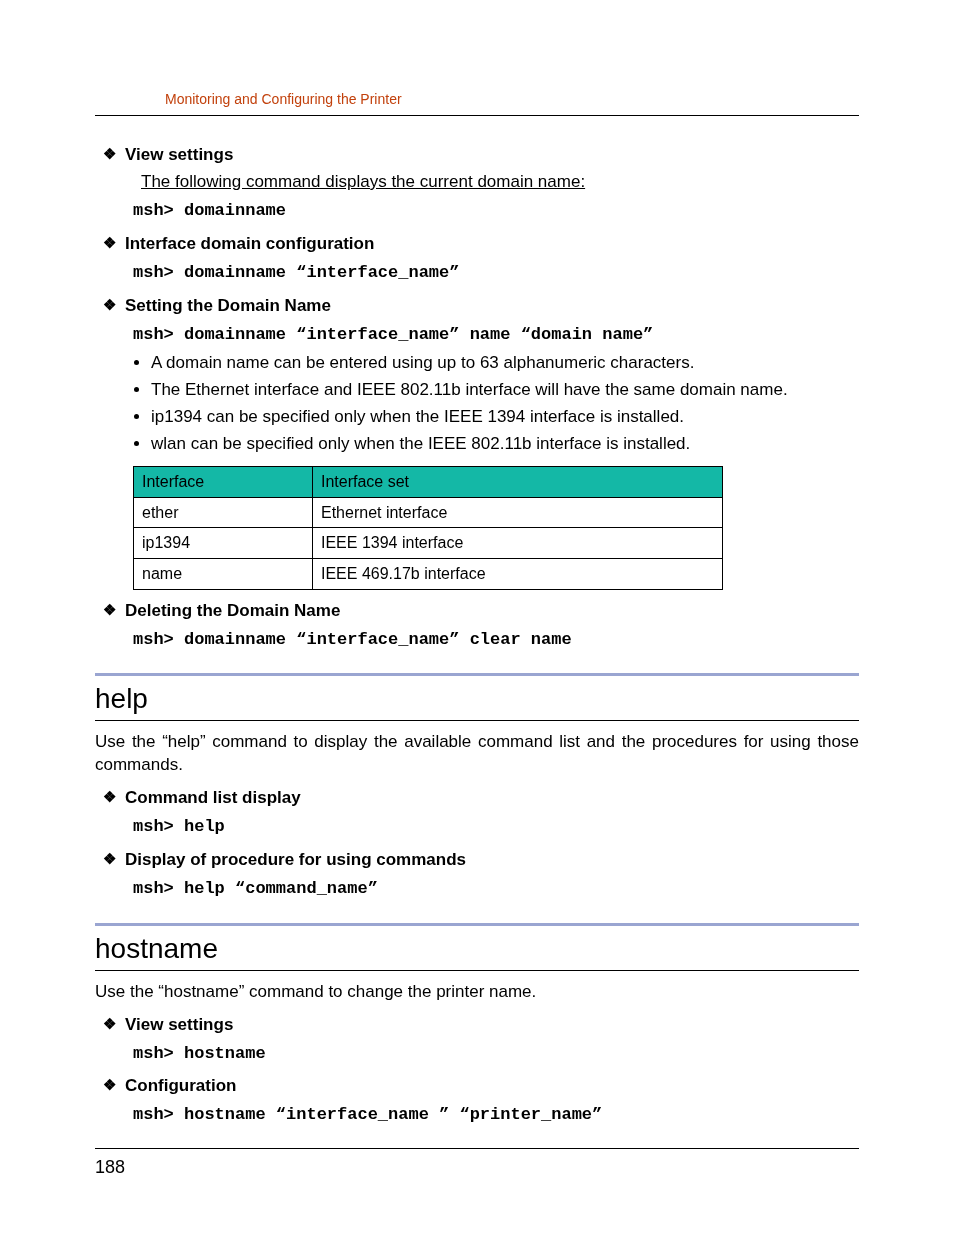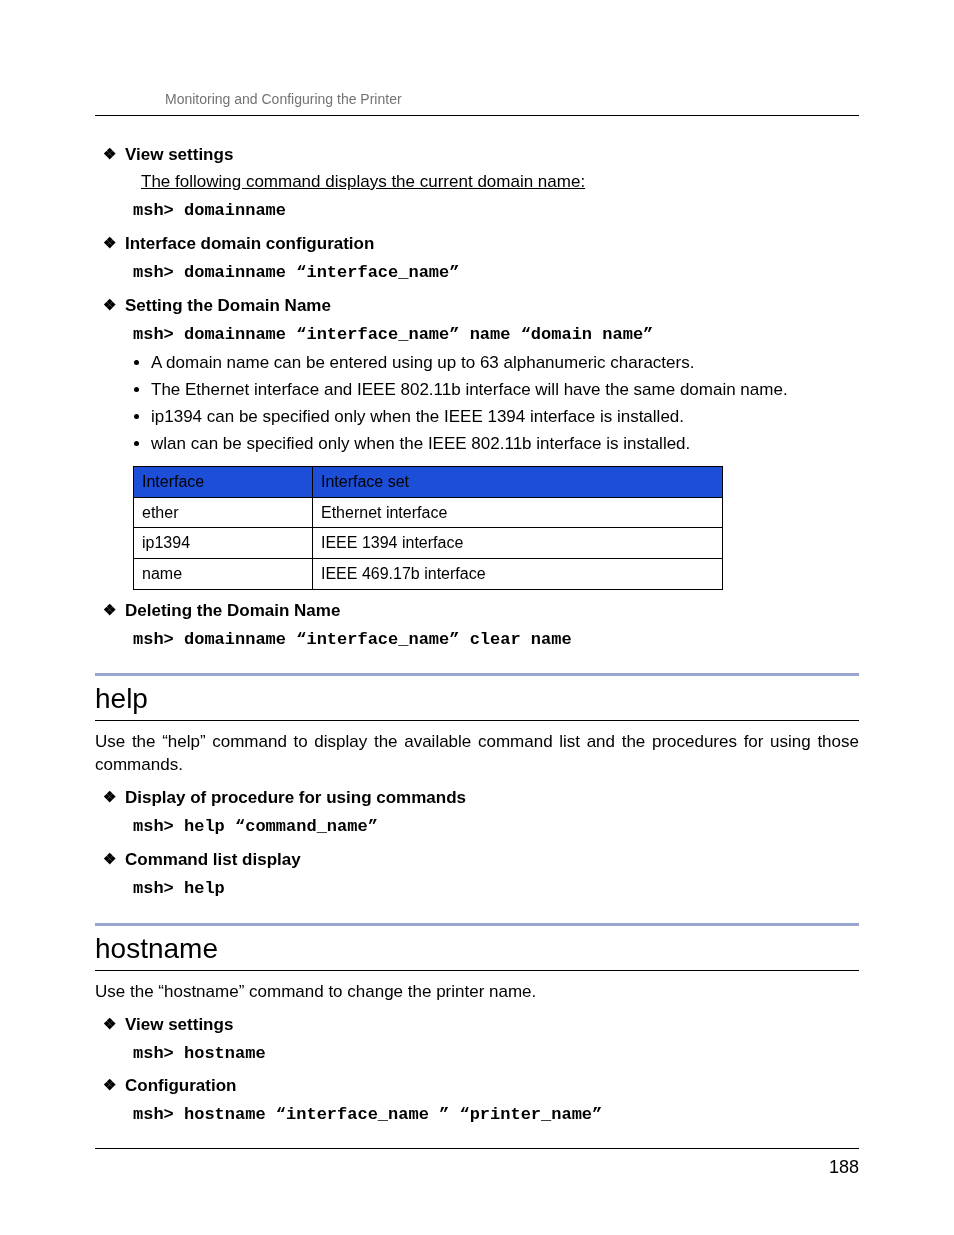--- a/index.html
+++ b/index.html
@@ -13,21 +13,21 @@
   }
   .page {
     width: 954px;
     min-height: 1235px;
     padding: 90px 95px 60px 95px;
     box-sizing: border-box;
     position: relative;
   }
   .running-head {
     font-size: 14px;
-    color: #737373;
+    color: #c2410c;
     padding-left: 70px;
     padding-bottom: 6px;
     border-bottom: 1px solid #000;
     margin-bottom: 28px;
   }
   .diamond-item {
     margin-left: 8px;
     margin-top: 10px;
   }
   .diamond-head {
@@ -71,21 +71,21 @@
     width: 590px;
   }
   table.iface th, table.iface td {
     border: 1px solid #000;
     padding: 4px 8px;
     text-align: left;
     font-weight: normal;
     font-size: 16px;
   }
   table.iface th {
-    background: #1d4ed8;
+    background: #14b8a6;
   }
   .section-rule-top {
     border: none;
     border-top: 3px solid #9aa5d1;
     margin-top: 22px;
     margin-bottom: 0;
   }
   h2.section-title {
     font-family: Arial, Helvetica, sans-serif;
     font-size: 28px;
@@ -102,21 +102,20 @@
     text-align: justify;
     margin-bottom: 8px;
   }
   .page-number {
     position: absolute;
     bottom: 56px;
     right: 95px;
     font-size: 18px;
     border-top: 1px solid #000;
     width: 764px;
-    text-align: right;
     padding-top: 6px;
   }
 </style>
 </head>
 <body>
 
 <div class="page">
 
   <div class="running-head">Monitoring and Configuring the Printer</div>
 
@@ -166,27 +165,27 @@
     <div class="diamond-head">Deleting the Domain Name</div>
     <div class="code">msh&gt; domainname “interface_name” clear name</div>
   </div>
 
   <hr class="section-rule-top">
   <h2 class="section-title">help</h2>
   <hr class="section-rule-bottom">
   <div class="intro">Use the “help” command to display the available command list and the procedures for using those commands.</div>
 
   <div class="diamond-item">
+    <div class="diamond-head">Command list display</div>
+    <div class="code">msh&gt; help</div>
+  </div>
+
+  <div class="diamond-item">
     <div class="diamond-head">Display of procedure for using commands</div>
     <div class="code">msh&gt; help “command_name”</div>
-  </div>
-
-  <div class="diamond-item">
-    <div class="diamond-head">Command list display</div>
-    <div class="code">msh&gt; help</div>
   </div>
 
   <hr class="section-rule-top">
   <h2 class="section-title">hostname</h2>
   <hr class="section-rule-bottom">
   <div class="intro">Use the “hostname” command to change the printer name.</div>
 
   <div class="diamond-item">
     <div class="diamond-head">View settings</div>
     <div class="code">msh&gt; hostname</div>

